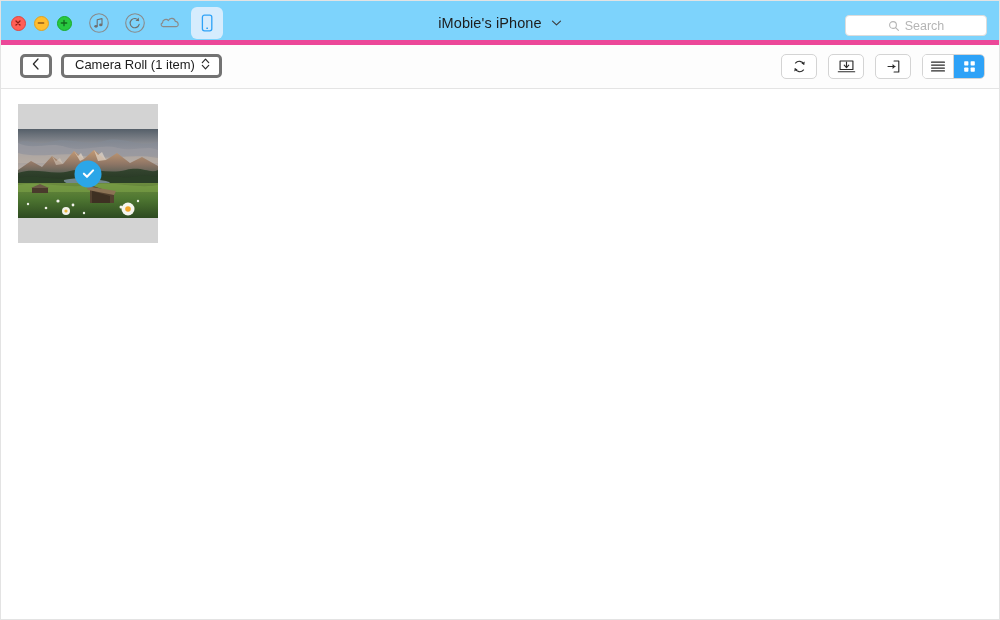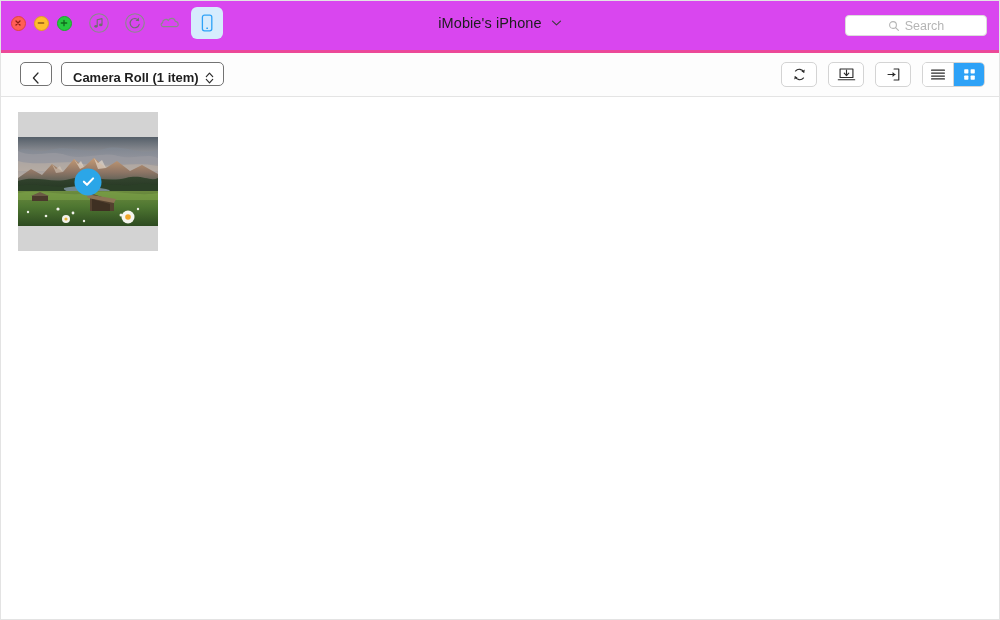--- a/index.html
+++ b/index.html
@@ -20,23 +20,23 @@
     height: 620px;
     background: #ffffff;
     border: 1px solid #e3e3e3;
     box-sizing: border-box;
     overflow: hidden;
   }
 
   
   .titlebar {
     position: relative;
-    height: 52px;
-    background: #d946ef;
-    border-bottom: 3px solid #ec4899;
+    height: 44px;
+    background: #7dd3fc;
+    border-bottom: 5px solid #ec4899;
     box-sizing: border-box;
   }
   .traffic {
     position: absolute;
     left: 10px;
     top: 15px;
     display: flex;
     gap: 8px;
   }
   .light {
@@ -118,28 +118,27 @@
   .tb-left {
     position: absolute;
     left: 19px;
     top: 9px;
     display: flex;
     align-items: center;
     gap: 9px;
   }
   .pillbtn {
     height: 24px;
-    border: 1px solid #737373;
+    border: 3px solid #737373;
     border-radius: 5px;
     background: #ffffff;
     display: flex;
-    align-items: flex-end;
-    justify-content: center;
-    box-sizing: border-box;
-    font-weight: bold;
+    align-items: flex-start;
+    justify-content: center;
+    box-sizing: border-box;
   }
   .backbtn { width: 32px; }
   .crumb {
     padding: 0 9px 0 11px;
     gap: 6px;
     font-size: 13px;
     color: #1d1d1d;
   }
   .crumb .label { white-space: nowrap; }
 

